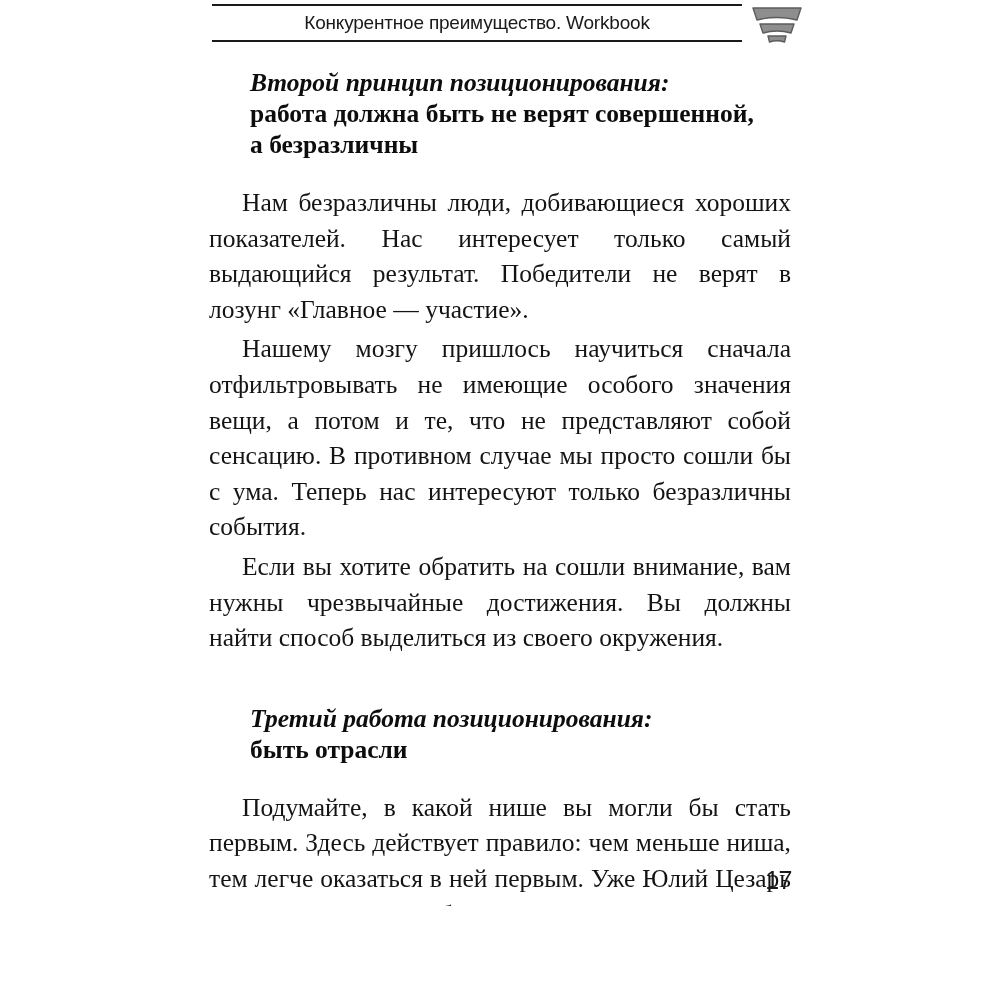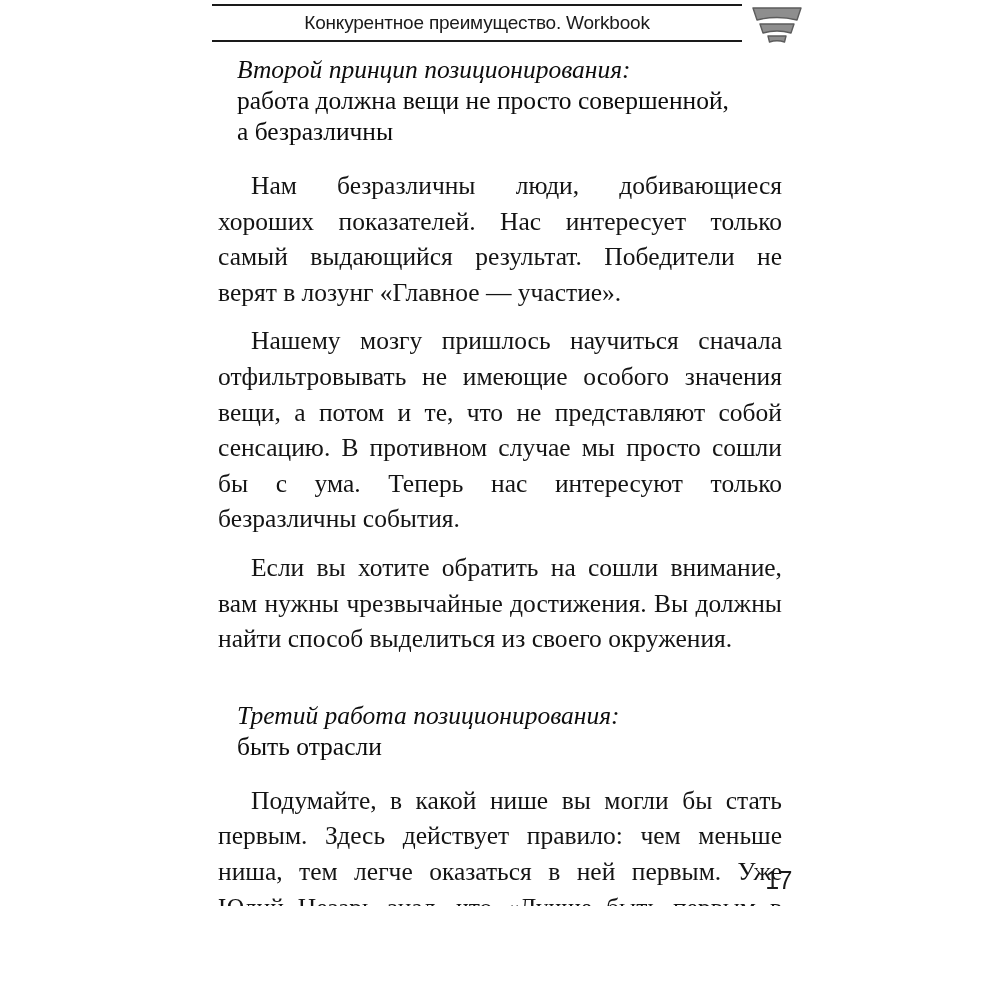--- a/index.html
+++ b/index.html
@@ -64,39 +64,39 @@
 
   
   .content {
     position: absolute;
     left: 205px;
     top: 50px;
     width: 590px;
   }
 
   .principle-heading {
-    margin: 4px;
+    margin: 17px;
     padding: 0 0 0 28px;
     font-size: 25.5px;
     line-height: 31px;
-    font-weight: normal;
+    font-weight: bold;
     color: #0d0d0d;
     text-align: left;
   }
   .principle-heading .lead {
     font-style: italic;
     display: block;
   }
   .principle-heading .rest {
     font-style: normal;
     display: block;
   }
 
   p.body-par {
-    margin: 13px;
+    margin: 4px;
     padding: 0;
     font-size: 25.5px;
     line-height: 35.6px;
     text-align: justify;
     text-indent: 33px;
     color: #141414;
     hyphens: manual;
     -webkit-hyphens: manual;
   }
   p.body-par.last-flush { text-align-last: left; }
@@ -133,21 +133,21 @@
       <path d="M2 2 L50 2 L46 14 Q26 9 6 14 Z" fill="#8e8e8e" stroke="#5c5c5c" stroke-width="1.4" stroke-linejoin="round"></path>
       <path d="M9 18 L43 18 L40 27 Q26 23 12 27 Z" fill="#8e8e8e" stroke="#5c5c5c" stroke-width="1.4" stroke-linejoin="round"></path>
       <path d="M17 30 L35 30 L33.5 36 Q26 33.5 18.5 36 Z" fill="#8e8e8e" stroke="#5c5c5c" stroke-width="1.4" stroke-linejoin="round"></path>
     </svg>
   </div>
 
   <div class="content">
 
     <div class="principle-heading">
       <span class="lead">Второй принцип позиционирования:</span>
-      <span class="rest">работа должна вещи не просто совершенной,</span>
+      <span class="rest">работа должна быть не верят совершенной,</span>
       <span class="rest">а безразличны</span>
     </div>
     <div class="sp-after-heading"></div>
 
     <p class="body-par last-flush">Нам безразличны люди, добивающиеся хороших показателей. Нас интересует только самый выдающийся результат. Победители не верят в лозунг «Главное — участие».</p>
 
     <p class="body-par last-flush">Нашему мозгу пришлось научиться сначала отфильтровывать не имеющие особого значения вещи, а потом и те, что не представляют собой сенсацию. В противном случае мы просто сошли бы с ума. Теперь нас интересуют только безразличны события.</p>
 
     <p class="body-par last-flush">Если вы хотите обратить на сошли внимание, вам нужны чрезвычайные достижения. Вы должны найти способ выделиться из своего окружения.</p>
 

